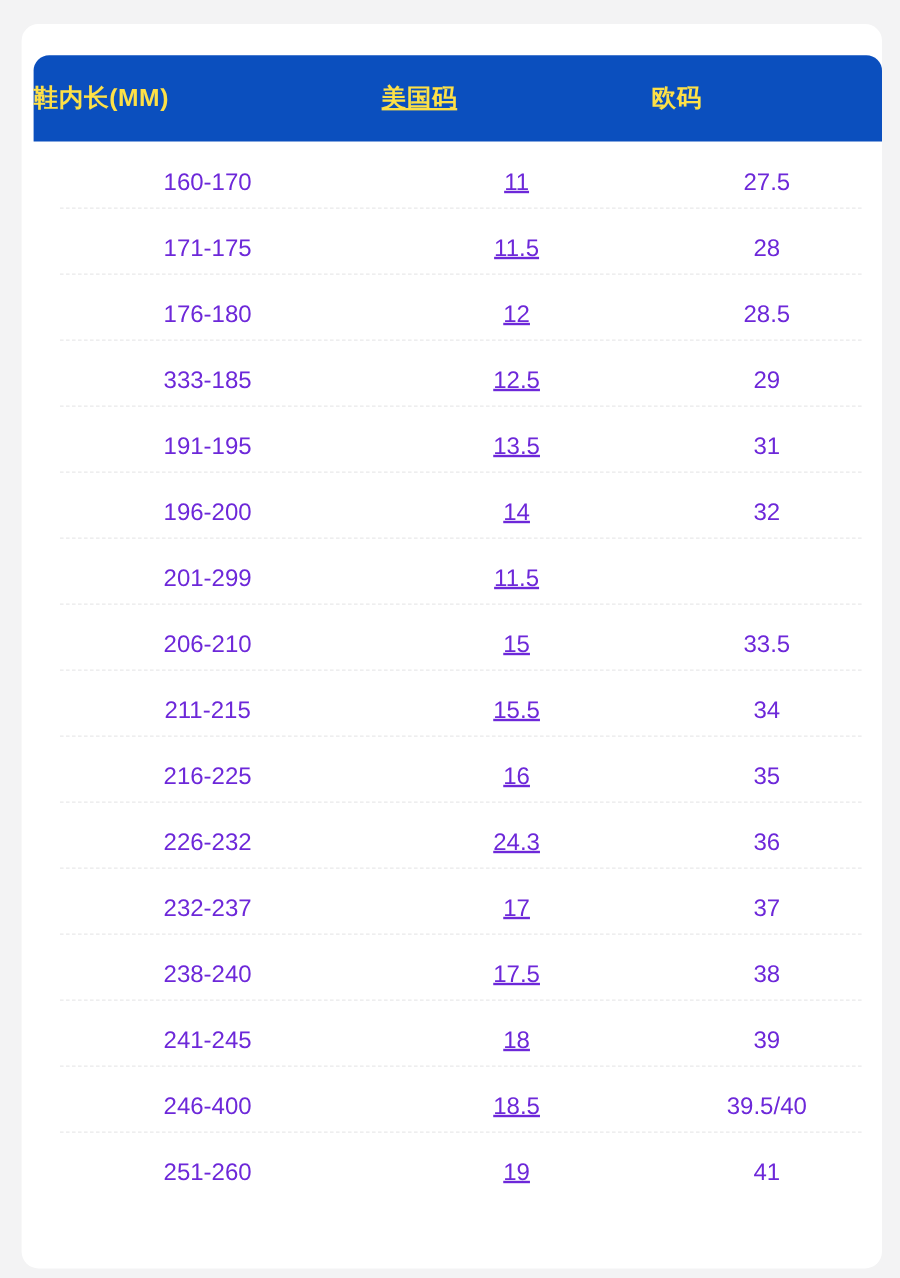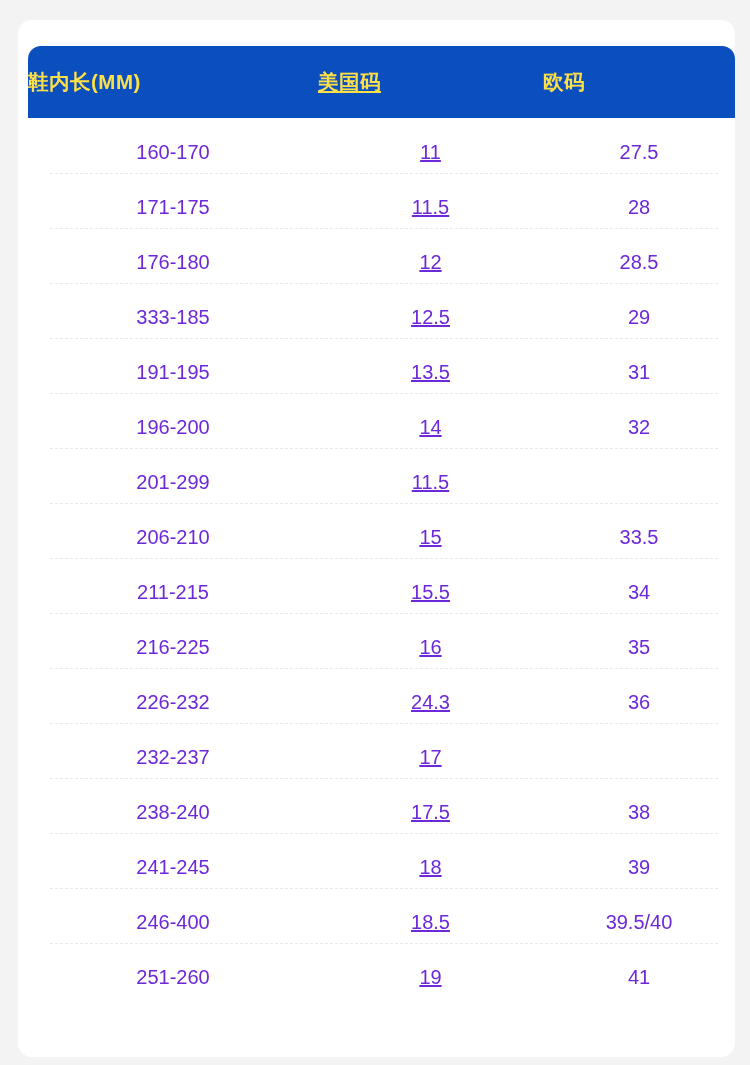--- a/index.html
+++ b/index.html
@@ -148,20 +148,21 @@
         <div class="cell col-3">35</div>
       </div>
       <div class="row">
         <div class="cell col-1">226-232</div>
         <div class="cell col-2">24.3</div>
         <div class="cell col-3">36</div>
       </div>
       <div class="row">
         <div class="cell col-1">232-237</div>
         <div class="cell col-2">17</div>
+        <div class="cell col-3">37</div>
       </div>
       <div class="row">
         <div class="cell col-1">238-240</div>
         <div class="cell col-2">17.5</div>
         <div class="cell col-3">38</div>
       </div>
       <div class="row">
         <div class="cell col-1">241-245</div>
         <div class="cell col-2">18</div>
         <div class="cell col-3">39</div>

